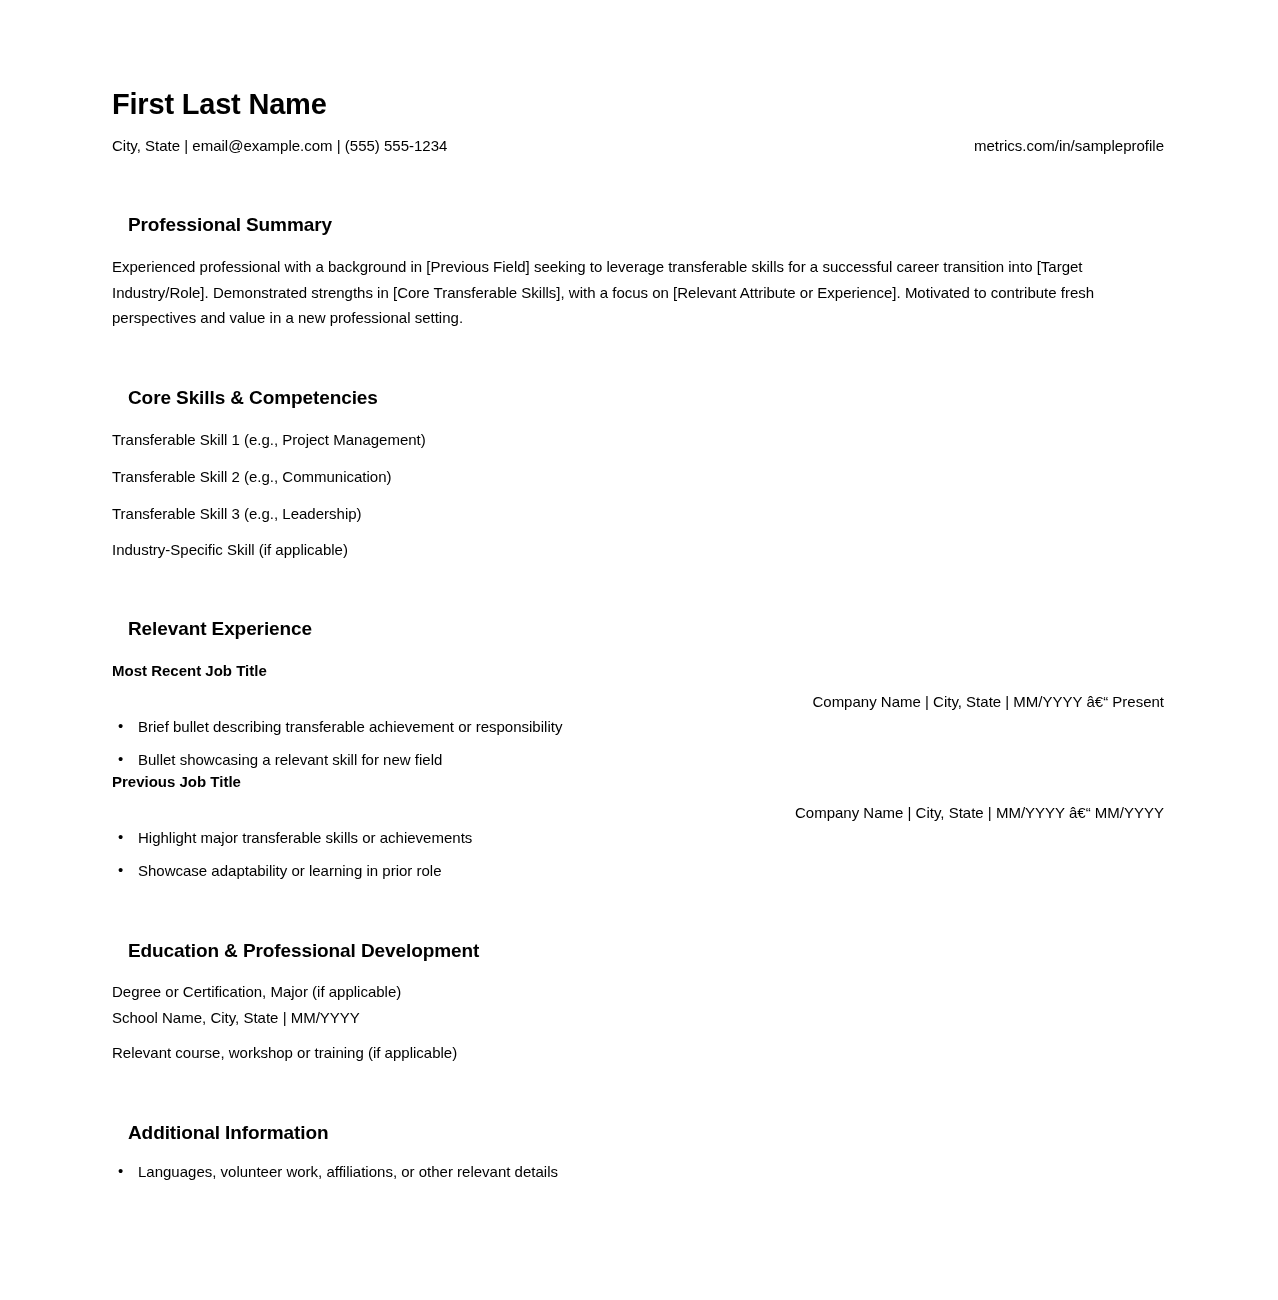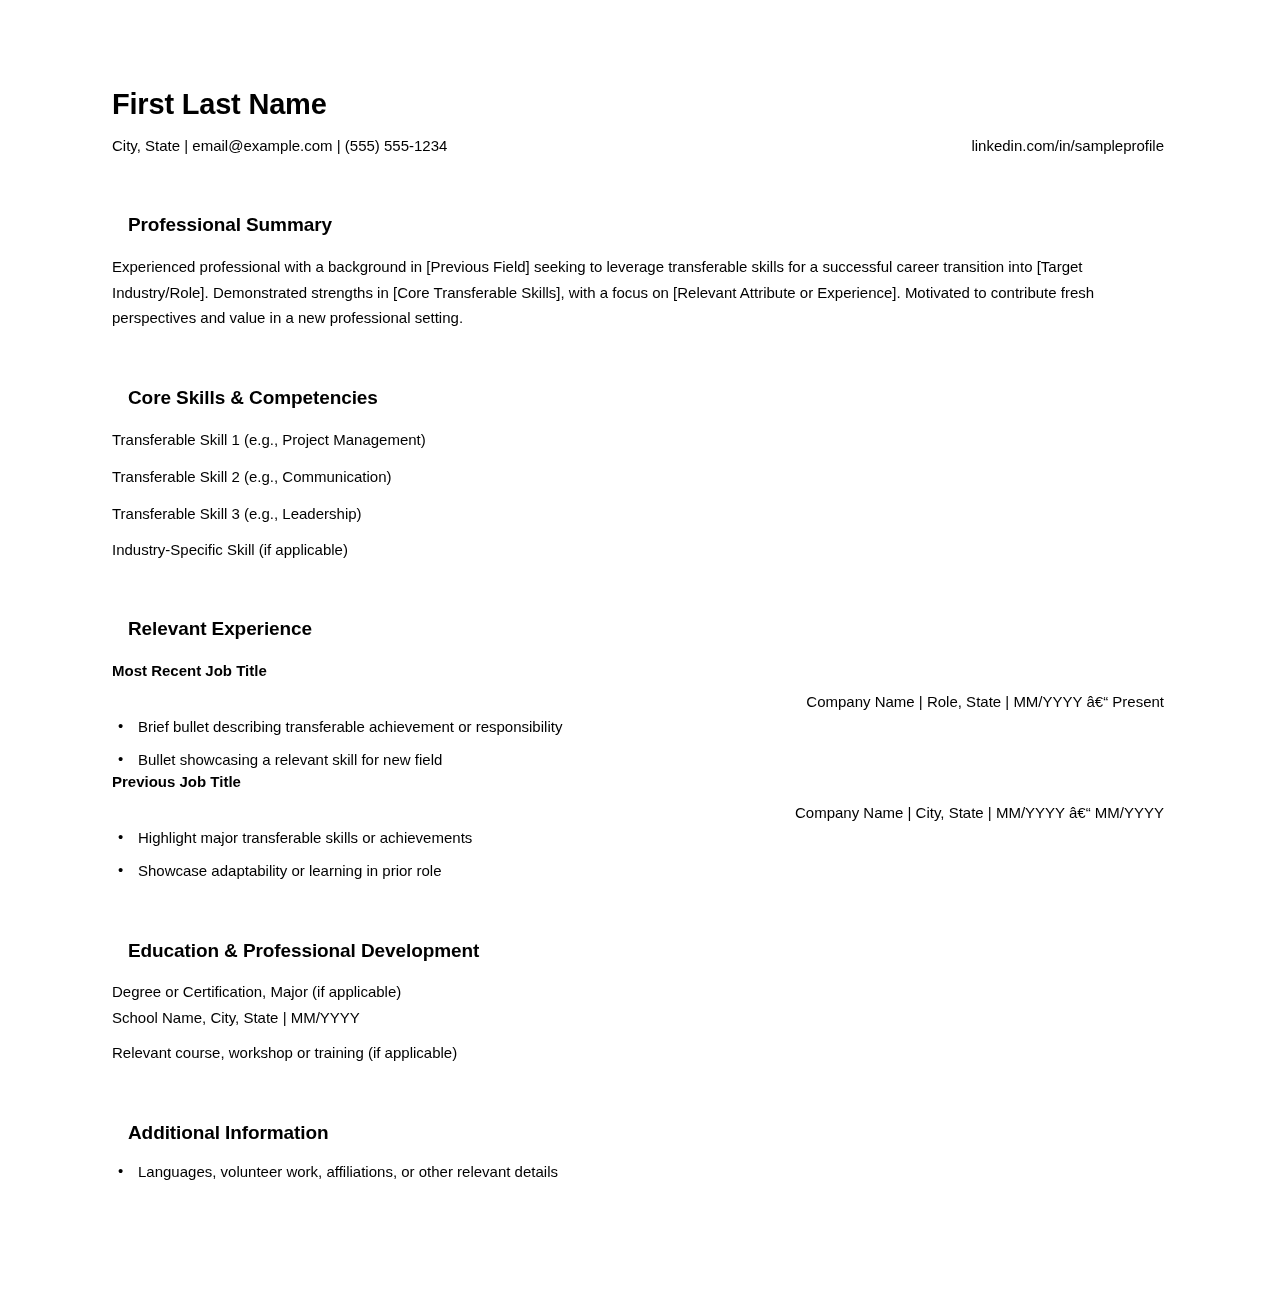--- a/index.html
+++ b/index.html
@@ -129,21 +129,21 @@
 </head>
 <body>
 
 <div class="page">
 
   <div>
     <h1 class="resume-name">First Last Name</h1>
 
     <div class="contact-row">
       <span class="contact-line">City, State | email@example.com | (555) 555-1234</span>
-      <a class="profile-link" href="#">linkedin.com/in/sampleprofile</a>
+      <a class="profile-link" href="#">metrics.com/in/sampleprofile</a>
     </div>
   </div>
 
   <div class="section s-summary">
     <h2 class="section-title">Professional Summary</h2>
     <p class="body-text">Experienced professional with a background in [Previous Field] seeking to leverage transferable skills for a successful career transition into [Target Industry/Role]. Demonstrated strengths in [Core Transferable Skills], with a focus on [Relevant Attribute or Experience]. Motivated to contribute fresh perspectives and value in a new professional setting.</p>
   </div>
 
   <div class="section s-skills">
     <h2 class="section-title">Core Skills &amp; Competencies</h2>
@@ -151,21 +151,21 @@
     <p class="plain-line skill-line">Transferable Skill 2 (e.g., Communication)</p>
     <p class="plain-line skill-line">Transferable Skill 3 (e.g., Leadership)</p>
     <p class="plain-line skill-line">Industry-Specific Skill (if applicable)</p>
   </div>
 
   <div class="section s-exp">
     <h2 class="section-title">Relevant Experience</h2>
 
     <div class="job job-first">
       <p class="job-title">Most Recent Job Title</p>
-      <p class="job-meta">Company Name  |  Role, State  |  MM/YYYY â€“ Present</p>
+      <p class="job-meta">Company Name  |  City, State  |  MM/YYYY â€“ Present</p>
       <ul class="bullets">
         <li>Brief bullet describing transferable achievement or responsibility</li>
         <li>Bullet showcasing a relevant skill for new field</li>
       </ul>
     </div>
 
     <div class="job job-second">
       <p class="job-title">Previous Job Title</p>
       <p class="job-meta">Company Name  |  City, State  |  MM/YYYY â€“ MM/YYYY</p>
       <ul class="bullets">

